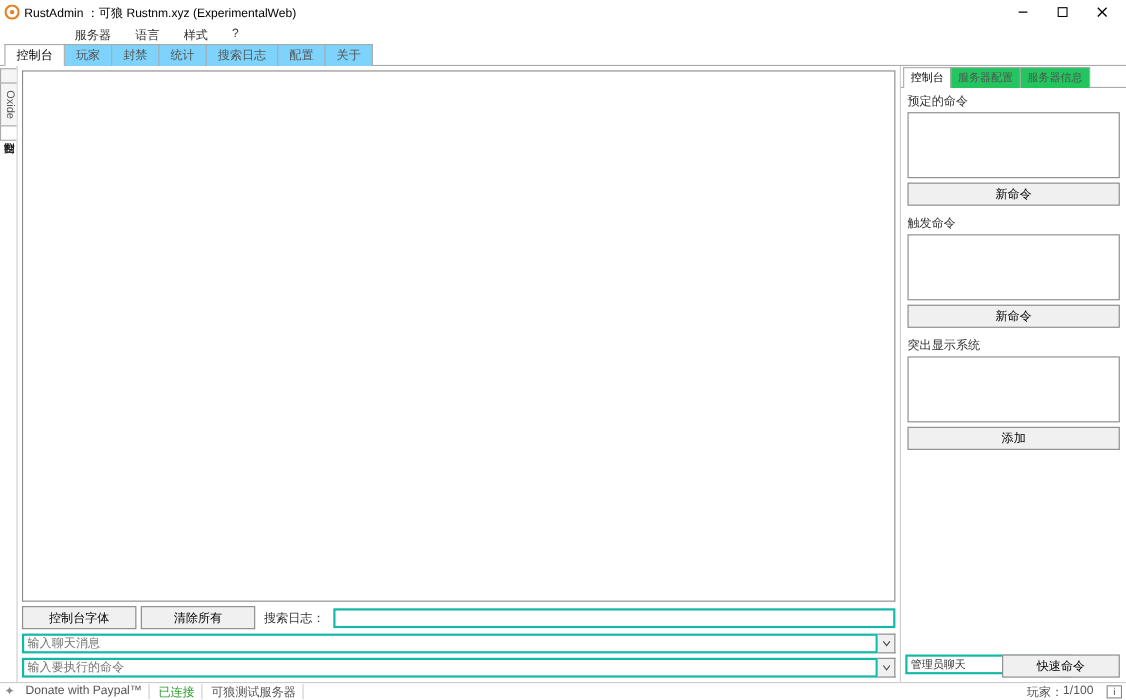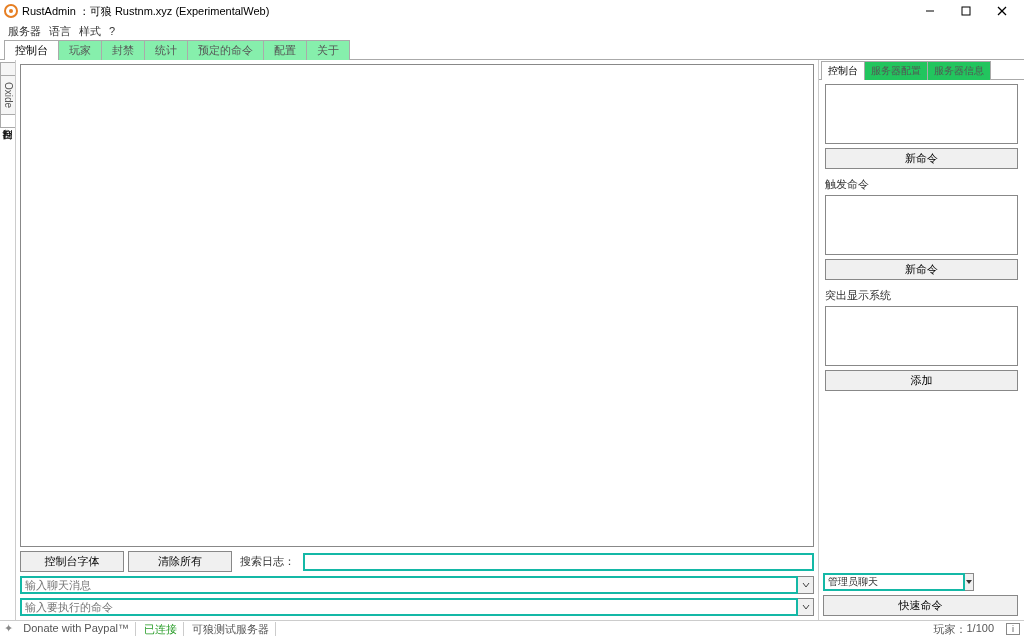--- a/index.html
+++ b/index.html
@@ -6,26 +6,26 @@
 html, body { width: 1024px; height: 636px; overflow: hidden; background: #fff; }
 
 
 .titlebar { height: 22px; display: flex; align-items: center; padding: 0 4px; }
 .titlebar .icon { width: 14px; height: 14px; margin-right: 4px; display:flex; align-items:center; justify-content:center; }
 .titlebar .title { flex: 1; color: #000; }
 .titlebar .winbtns { display: flex; }
 .titlebar .winbtn { width: 36px; height: 20px; display:flex; align-items:center; justify-content:center; color:#333; }
 
 
-.menubar { height: 18px; display:flex; align-items:center; padding: 0 8px; gap:8px; color:#333;}
+.menubar { height: 18px; display:flex; align-items:center; padding: 0 20px; gap:22px; color:#333;margin-left:48px;}
 .menubar span { cursor:default; }
 
 
 .tabstrip { height: 20px; display:flex; align-items:flex-end; border-bottom:1px solid #aaa; padding-left:4px; background:#fff;}
-.tabstrip .tab { padding: 2px 10px; border:1px solid #aaa; border-bottom:none; margin-right:-1px; background:#86efac; color:#555; position:relative; top:1px;}
+.tabstrip .tab { padding: 2px 10px; border:1px solid #aaa; border-bottom:none; margin-right:-1px; background:#7dd3fc; color:#555; position:relative; top:1px;}
 .tabstrip .tab.active { background:#fff; color:#000; z-index:2;}
 
 
 .main { display:flex; height: calc(636px - 22px - 18px - 20px - 16px); }
 
 
 .vtabs { width:16px; border-right:1px solid #ccc; display:flex; flex-direction:column; padding-top:2px;}
 .vtab { writing-mode: vertical-rl; text-orientation: mixed; padding:6px 1px; border:1px solid #aaa; border-right:none; margin-bottom:-1px; background:#f5f5f5; color:#555; text-align:center; font-size:10px;}
 .vtab.active { background:#fff; color:#000;}
 
@@ -48,21 +48,21 @@
 .right { width:206px; border-left:1px solid #ccc; display:flex; flex-direction:column; }
 .right-tabs { height:20px; display:flex; border-bottom:1px solid #aaa; padding-left:2px;}
 .right-tabs .rtab { padding:2px 6px; border:1px solid #aaa; border-bottom:none; margin-right:-1px; background:#22c55e; color:#555; font-size:10px; position:relative; top:1px;}
 .right-tabs .rtab.active { background:#fff; color:#000;}
 .right-body { flex:1; overflow:auto; padding:4px 6px;}
 .group { margin-bottom:8px; }
 .group-label { color:#333; margin-bottom:3px; display:block;}
 .group-box { border:1px solid #888; height:60px; background:#fff; margin-bottom:4px;}
 .group .btn { width:100%; }
 
-.quickcmd-row { display:flex; gap:4px; padding:4px 6px 4px 4px;flex-direction:column;}
+.quickcmd-row { display:flex; gap:14px; padding:4px 6px 4px 4px;}
 .quickcmd-row .type-select { width:74px; display:flex;}
 .quickcmd-row .type-select .textinput{ flex:1; font-size:10px; color:#333;}
 .quickcmd-row .btn { flex:1; }
 
 
 .statusbar { height:16px; border-top:1px solid #ccc; display:flex; align-items:center; padding:0 4px; font-size:10px; color:#555; gap:2px;}
 .statusbar .seg { padding:0 6px; border-right:1px solid #ccc; height:14px; display:flex; align-items:flex-start;}
 .statusbar .seg.last { border-right:none;}
 .statusbar .green { color:#2a9d2a; }
 .statusbar .spacer { flex:1; }
@@ -106,21 +106,21 @@
   <span>语言</span>
   <span>样式</span>
   <span>?</span>
 </div>
 
 <div class="tabstrip">
   <div class="tab active">控制台</div>
   <div class="tab">玩家</div>
   <div class="tab">封禁</div>
   <div class="tab">统计</div>
-  <div class="tab">预定的命令</div>
+  <div class="tab">搜索日志</div>
   <div class="tab">配置</div>
   <div class="tab">关于</div>
 </div>
 
 <div class="main">
 
   <div class="vtabs">
     <div class="vtab">聊天</div>
     <div class="vtab">Oxide</div>
     <div class="vtab active">控制台</div>
@@ -161,20 +161,21 @@
 
   <div class="right">
     <div class="right-tabs">
       <div class="rtab active">控制台</div>
       <div class="rtab">服务器配置</div>
       <div class="rtab">服务器信息</div>
     </div>
     <div class="right-body">
 
       <div class="group">
+        <span class="group-label">预定的命令</span>
         <div class="group-box"></div>
         <div class="btn">新命令</div>
       </div>
 
       <div class="group">
         <span class="group-label">触发命令</span>
         <div class="group-box"></div>
         <div class="btn">新命令</div>
       </div>
 

